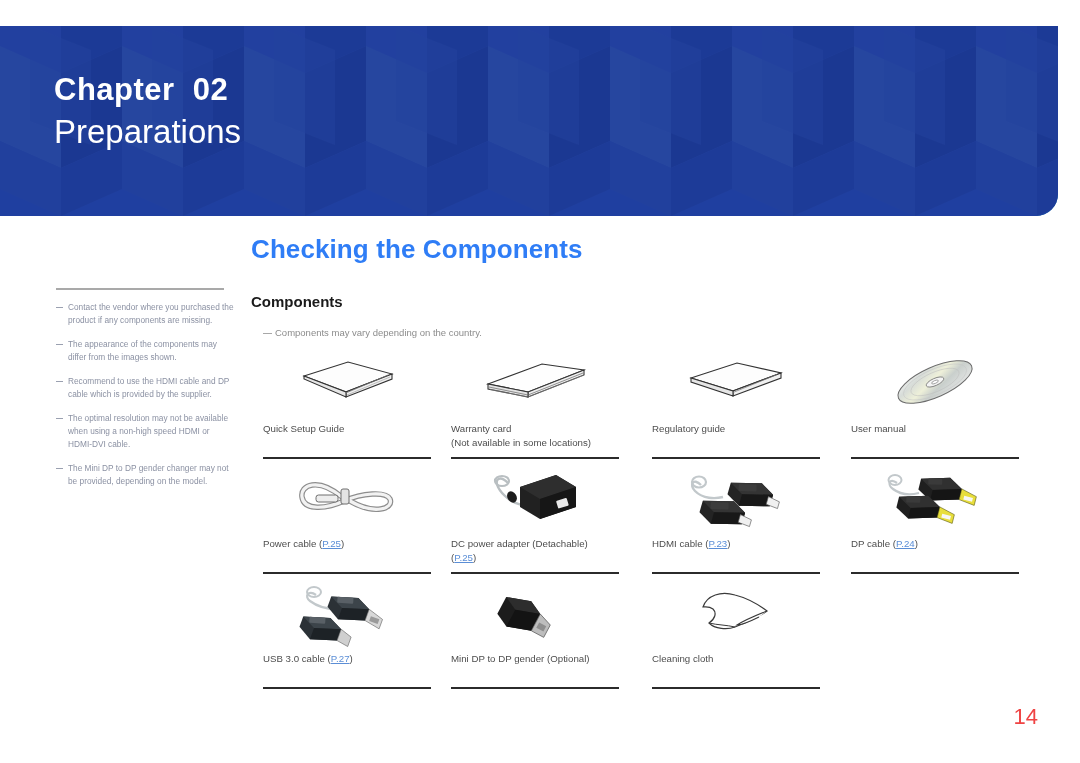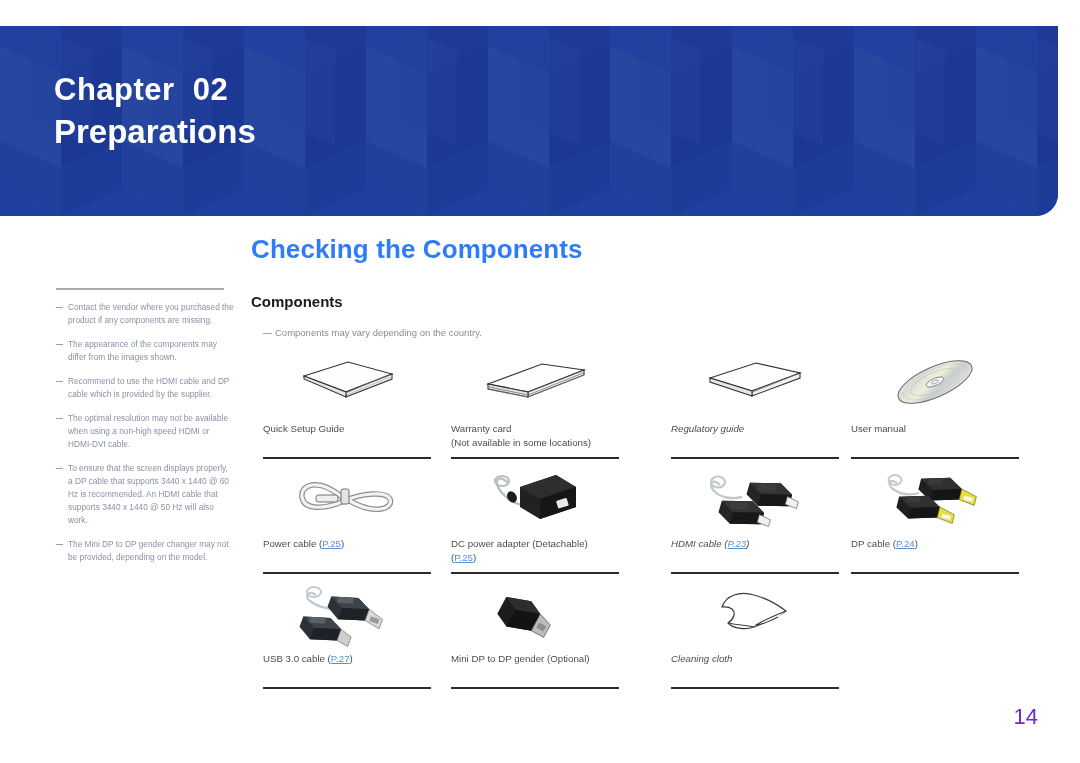--- a/index.html
+++ b/index.html
@@ -47,21 +47,21 @@
   }
   .chapter-line1 {
     font-size: 31px;
     font-weight: bold;
     letter-spacing: 0.5px;
     line-height: 40px;
     white-space: pre;
   }
   .chapter-line2 {
     font-size: 33px;
-    font-weight: bold;
+    font-weight: normal;
     line-height: 42px;
     margin-top: 1px;
   }
 
   
   .section-title {
     position: absolute;
     left: 251px;
     top: 234px;
     font-size: 26px;
@@ -142,21 +142,21 @@
     position: relative;
     height: 115px;
   }
   .comp-cell {
     position: absolute;
     width: 200px;
     height: 115px;
   }
   .comp-cell.c0 { left: 12px; }
   .comp-cell.c1 { left: 200px; }
-  .comp-cell.c2 { left: 420px; font-style: italic; }
+  .comp-cell.c2 { left: 401px; }
   .comp-cell.c3 { left: 600px; }
 
   .comp-art {
     position: absolute;
     left: 0;
     top: 0;
     width: 168px;
     height: 60px;
     display: flex;
     align-items: center;
@@ -186,21 +186,21 @@
     height: 1.6px;
     background: #2b2b2b;
   }
 
   
   .page-number {
     position: absolute;
     right: 42px;
     bottom: 33px;
     font-size: 22px;
-    color: #6d28d9;
+    color: #ef4444;
     font-weight: normal;
   }
 </style>
 </head>
 <body>
 
 <div class="page">
 
   <div class="chapter-banner">
     <div class="banner-pattern">
@@ -246,24 +246,20 @@
     <div class="note-item">
       <span class="note-dash"></span>
       <span class="note-text">Recommend to use the HDMI cable and DP cable which is provided by the supplier.</span>
     </div>
     <div class="note-item">
       <span class="note-dash"></span>
       <span class="note-text">The optimal resolution may not be available when using a non-high speed HDMI or HDMI-DVI cable.</span>
     </div>
     <div class="note-item">
       <span class="note-dash"></span>
-      <span class="note-text">To ensure that the screen displays properly, a DP cable that supports 3440 x 1440 @ 60 Hz is recommended. An HDMI cable that supports 3440 x 1440 @ 50 Hz will also work.</span>
-    </div>
-    <div class="note-item">
-      <span class="note-dash"></span>
       <span class="note-text">The Mini DP to DP gender changer may not be provided, depending on the model.</span>
     </div>
   </div>
 
   <div class="components-grid">
 
     <div class="comp-row">
 
       <div class="comp-cell c0">
         <div class="comp-art">

